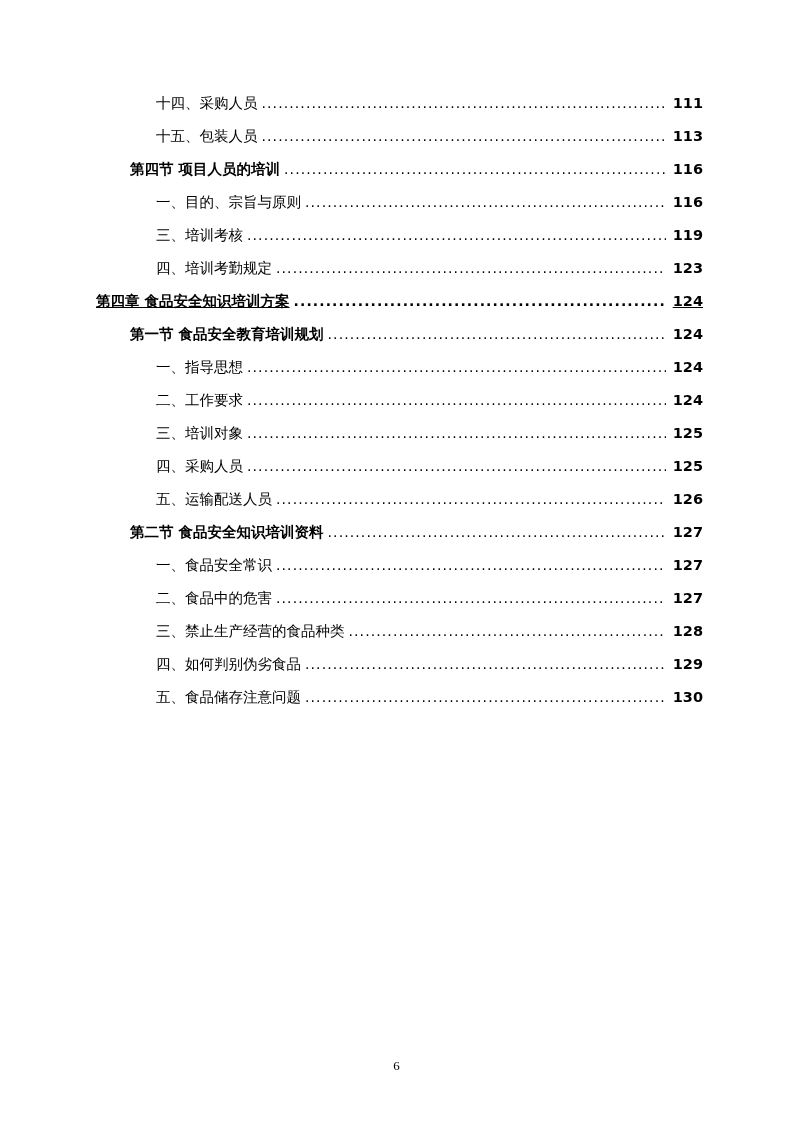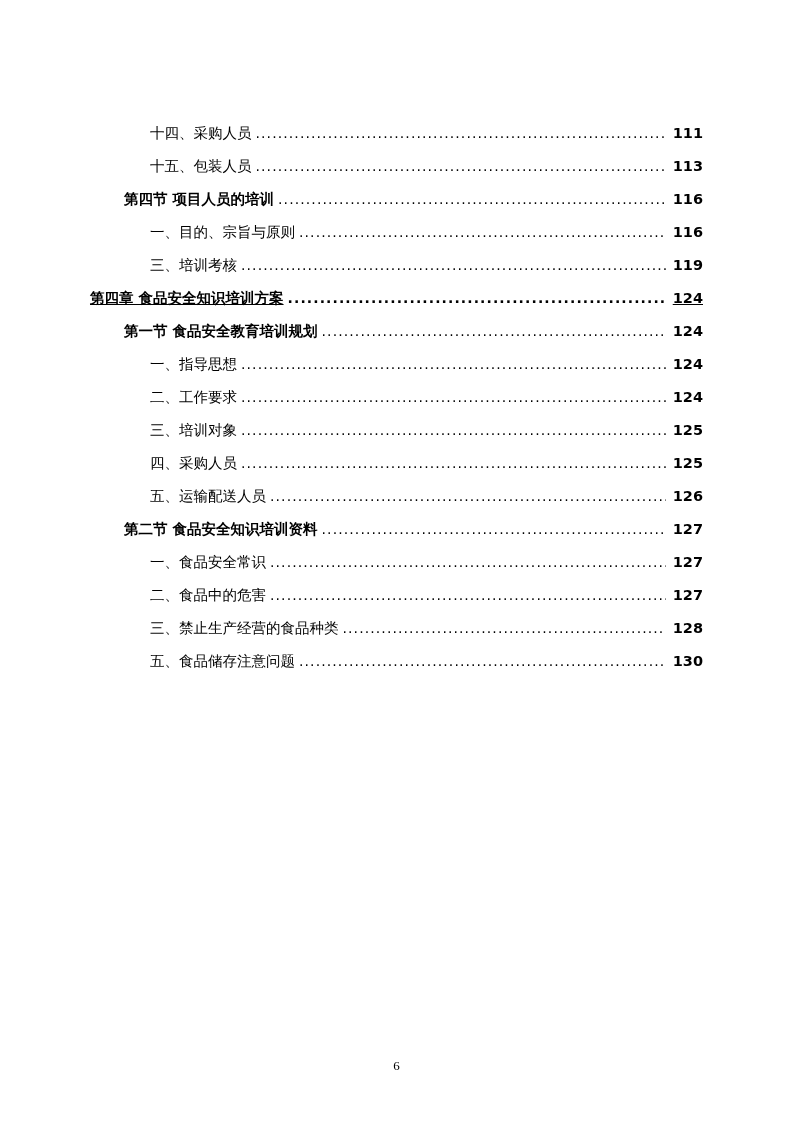--- a/index.html
+++ b/index.html
@@ -12,23 +12,22 @@
     height: 1122px;
     position: relative;
     background: #ffffff;
     font-family: "DejaVu Sans", "Liberation Sans", sans-serif;
     box-sizing: border-box;
     overflow: hidden;
   }
   .toc {
     position: absolute;
     top: 96px;
-    left: 90px;
+    left: 96px;
     right: 90px;
-    margin-top: 30px;
   }
   .toc-entry {
     display: flex;
     align-items: flex-end;
     font-size: 14.5px;
     line-height: 1.0;
     color: #000000;
     margin-bottom: 18.5px;
     white-space: nowrap;
   }
@@ -106,20 +105,25 @@
       <div class="toc-entry lvl-3">
         <span class="label">一、目的、宗旨与原则</span>
         <span class="dots"></span>
         <span class="pageno">116</span>
       </div>
       <div class="toc-entry lvl-3">
         <span class="label">三、培训考核</span>
         <span class="dots"></span>
         <span class="pageno">119</span>
       </div>
+      <div class="toc-entry lvl-3">
+        <span class="label">四、培训考勤规定</span>
+        <span class="dots"></span>
+        <span class="pageno">123</span>
+      </div>
       <div class="toc-entry lvl-1">
         <span class="label">第四章 食品安全知识培训方案</span>
         <span class="dots"></span>
         <span class="pageno">124</span>
       </div>
       <div class="toc-entry lvl-2">
         <span class="label">第一节 食品安全教育培训规划</span>
         <span class="dots"></span>
         <span class="pageno">124</span>
       </div>
@@ -162,19 +166,24 @@
         <span class="label">二、食品中的危害</span>
         <span class="dots"></span>
         <span class="pageno">127</span>
       </div>
       <div class="toc-entry lvl-3">
         <span class="label">三、禁止生产经营的食品种类</span>
         <span class="dots"></span>
         <span class="pageno">128</span>
       </div>
       <div class="toc-entry lvl-3">
+        <span class="label">四、如何判别伪劣食品</span>
+        <span class="dots"></span>
+        <span class="pageno">129</span>
+      </div>
+      <div class="toc-entry lvl-3">
         <span class="label">五、食品储存注意问题</span>
         <span class="dots"></span>
         <span class="pageno">130</span>
       </div>
     </div>
   <div class="footer">6</div>
 </div>
 
 </body></html>

